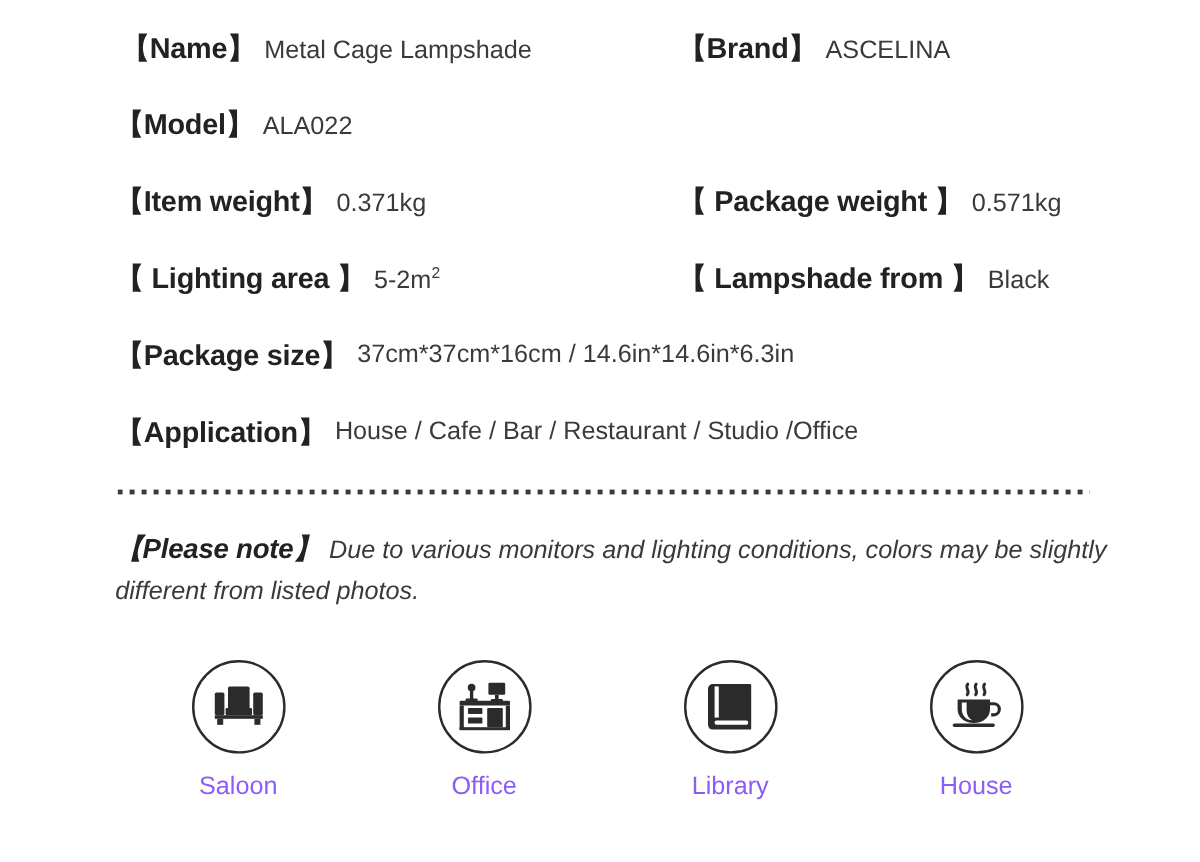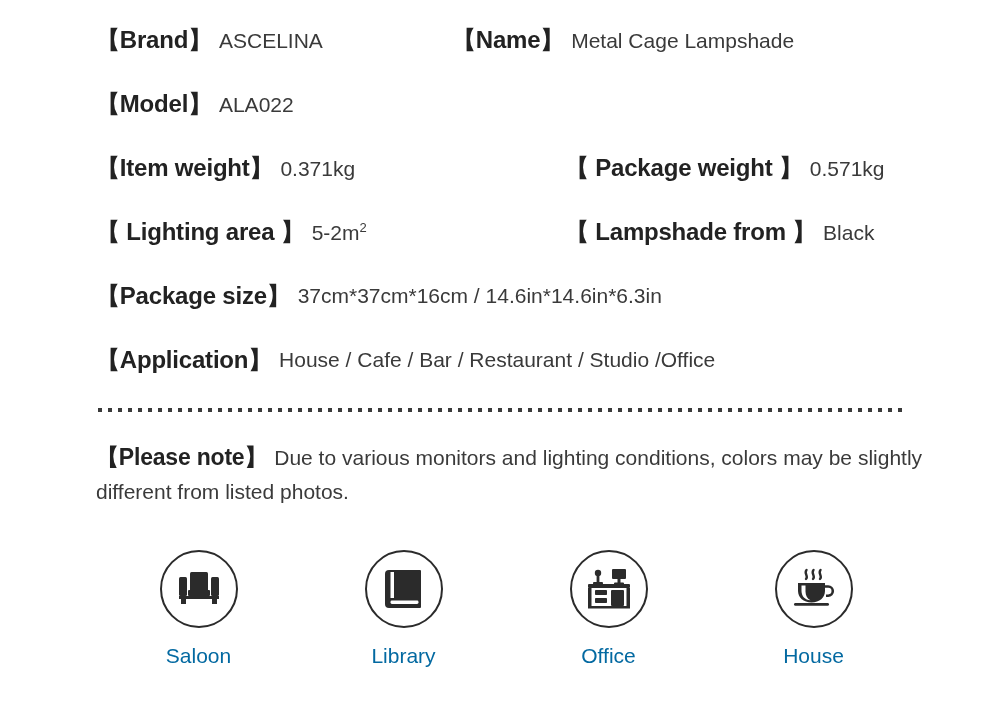--- a/index.html
+++ b/index.html
@@ -79,20 +79,21 @@
 
   
   .note {
     position: absolute;
     left: 96px;
     top: 440px;
     width: 830px;
     font-size: 21px;
     line-height: 34px;
     color: #3a3a3a;
+    font-style: italic;
   }
   .note .lbl { font-size: 23px; }
   .note .note-text { margin-left: 7px; }
 
   
   .badges {
     position: absolute;
     left: 96px;
     top: 550px;
     width: 820px;
@@ -111,38 +112,38 @@
     border-radius: 50%;
     display: flex;
     align-items: center;
     justify-content: center;
     box-sizing: border-box;
   }
   .badge-circle svg { display: block; }
   .badge-label {
     margin-top: 16px;
     font-size: 21px;
-    color: #0369a1;
+    color: #8b5cf6;
   }
 </style>
 </head>
 <body>
 
 <div class="sheet">
 
   <div class="spec-grid">
 
     <div class="spec-row indent">
-      <div class="spec-cell right">
-        <span class="lbl">【Brand】</span>
-        <span class="val">ASCELINA</span>
-      </div>
       <div class="spec-cell left">
         <span class="lbl">【Name】</span>
         <span class="val">Metal Cage Lampshade</span>
+      </div>
+      <div class="spec-cell right">
+        <span class="lbl">【Brand】</span>
+        <span class="val">ASCELINA</span>
       </div>
     </div>
 
     <div class="spec-row">
       <div class="spec-cell right">
         <span class="lbl">【Model】</span>
         <span class="val">ALA022</span>
       </div>
     </div>
 
@@ -200,33 +201,20 @@
             <rect x="3" y="9" width="8" height="19" rx="1.5"></rect>
             <rect x="35" y="9" width="8" height="19" rx="1.5"></rect>
             <rect x="12" y="22" width="22" height="6" rx="1"></rect>
             <rect x="3" y="28" width="40" height="3"></rect>
             <rect x="5" y="31" width="5" height="5"></rect>
             <rect x="36" y="31" width="5" height="5"></rect>
           </svg>
         </span>
       </div>
       <div class="badge-label">Saloon</div>
-    </div>
-
-    <div class="badge">
-      <div class="badge-circle">
-        <span>
-          <svg width="40" height="44" viewBox="0 0 40 44" fill="#2b2b2b">
-            <path d="M5 3 h31 a1 1 0 0 1 1 1 v36 a1 1 0 0 1 -1 1 h-31 a4 4 0 0 1 -4 -4 v-30 a4 4 0 0 1 4 -4 z"></path>
-            <rect x="6.5" y="5" width="3.5" height="26" fill="#ffffff"></rect>
-            <rect x="6.5" y="33.5" width="28" height="3.5" rx="1.4" fill="#ffffff"></rect>
-          </svg>
-        </span>
-      </div>
-      <div class="badge-label">Library</div>
     </div>
 
     <div class="badge">
       <div class="badge-circle">
         <span>
           <svg width="46" height="44" viewBox="0 0 46 44" fill="#2b2b2b">
             <rect x="26" y="2" width="14" height="10" rx="1"></rect>
             <rect x="31.5" y="12" width="3" height="4"></rect>
             <rect x="28" y="15.5" width="10" height="2.5" rx="1"></rect>
             <circle cx="12" cy="6" r="3.2"></circle>
@@ -241,20 +229,33 @@
             <rect x="2" y="39" width="42" height="2.5"></rect>
           </svg>
         </span>
       </div>
       <div class="badge-label">Office</div>
     </div>
 
     <div class="badge">
       <div class="badge-circle">
         <span>
+          <svg width="40" height="44" viewBox="0 0 40 44" fill="#2b2b2b">
+            <path d="M5 3 h31 a1 1 0 0 1 1 1 v36 a1 1 0 0 1 -1 1 h-31 a4 4 0 0 1 -4 -4 v-30 a4 4 0 0 1 4 -4 z"></path>
+            <rect x="6.5" y="5" width="3.5" height="26" fill="#ffffff"></rect>
+            <rect x="6.5" y="33.5" width="28" height="3.5" rx="1.4" fill="#ffffff"></rect>
+          </svg>
+        </span>
+      </div>
+      <div class="badge-label">Library</div>
+    </div>
+
+    <div class="badge">
+      <div class="badge-circle">
+        <span>
           <svg width="48" height="44" viewBox="0 0 48 44" fill="none">
             <g stroke="#2b2b2b" stroke-width="2.4" stroke-linecap="round" fill="none">
               <path d="M16 12 C19 9 13.5 6.5 16.5 3"></path>
               <path d="M23 12 C26 9 20.5 6.5 23.5 3"></path>
               <path d="M30 12 C33 9 27.5 6.5 30.5 3"></path>
             </g>
             <path d="M8 16 h27 v8 c0 6.5 -5.5 11.5 -13.5 11.5 S8 30.5 8 24 z" fill="#2b2b2b"></path>
             <path d="M11.5 18.5 h4 v6 c0 4.5 2 7.5 5 8.8 c-5.5 -0.2 -9 -4.2 -9 -9.3 z" fill="#ffffff"></path>
             <path d="M35 19.5 h3.2 a4.6 4.6 0 0 1 0 9.2 h-2.2" stroke="#2b2b2b" stroke-width="2.6" fill="none"></path>
             <rect x="4" y="36" width="35" height="2.8" rx="1.4" fill="#2b2b2b"></rect>

